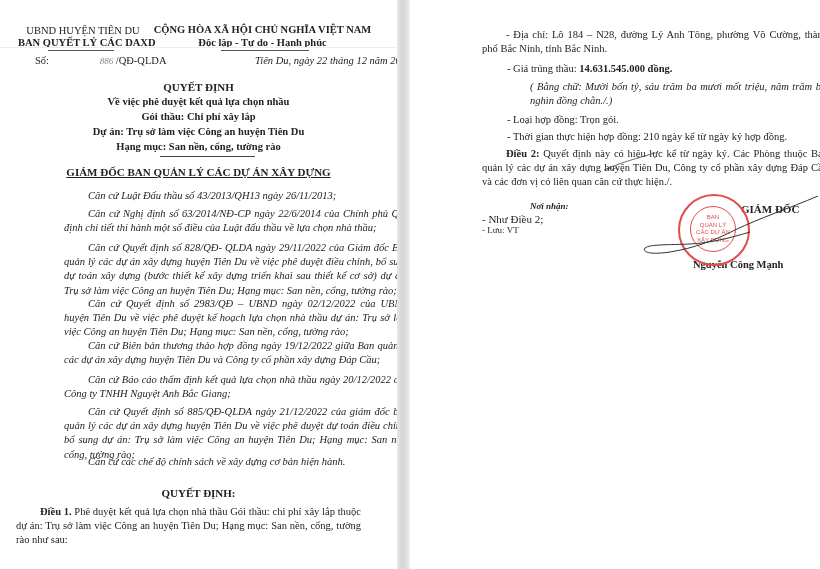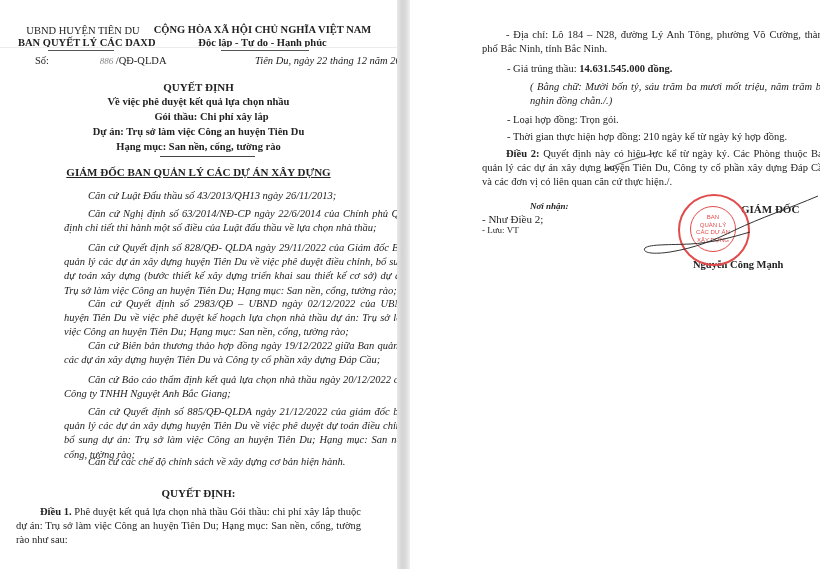--- a/index.html
+++ b/index.html
@@ -39,21 +39,21 @@
 
   <div class="abs fs10" style="left:35px;top:55px;">
     <span>Số:</span>
     <span class="i" style="color:#888;font-size:9px;">886</span>
     <span>/QĐ-QLDA</span>
   </div>
   <div class="abs fs10 i" style="left:207px;top:55px;">Tiên Du, ngày 22 tháng 12 năm 2022</div>
 
   <div class="abs fs11 b c" style="left:0;top:81px;width:397px;">QUYẾT ĐỊNH</div>
   <div class="abs fs10 b c" style="left:0;top:96px;width:397px;">Về việc phê duyệt kết quả lựa chọn nhầu</div>
-  <div class="abs fs10 b c" style="left:0;top:111px;width:397px;padding-left:13px;">Gói thầu: Chi phí xây lắp</div>
+  <div class="abs fs10 b c" style="left:0;top:111px;width:397px;">Gói thầu: Chi phí xây lắp</div>
   <div class="abs fs10 b c" style="left:0;top:141px;width:397px;">Hạng mục: San nền, cổng, tường rào</div>
   <div class="abs fs10 b c" style="left:0;top:126px;width:397px;">Dự án: Trụ sở làm việc Công an huyện Tiên Du</div>
   <div class="abs" style="left:160px;top:156px;width:95px;height:1px;background:#444;"></div>
 
   <div class="abs fs11 b c" style="left:0;top:166px;width:397px;text-decoration:underline;">GIÁM ĐỐC BAN QUẢN LÝ CÁC DỰ ÁN XÂY DỰNG</div>
 
   <div class="just i ind" style="left:16px;top:189px;width:345px;">Căn cứ Luật Đấu thầu số 43/2013/QH13 ngày 26/11/2013;</div>
   <div class="just i ind" style="left:16px;top:207px;width:345px;">Căn cứ Nghị định số 63/2014/NĐ-CP ngày 22/6/2014 của Chính phủ Quy định chi tiết thi hành một số điều của Luật đấu thầu về lựa chọn nhà thầu;</div>
   <div class="just i ind" style="left:16px;top:241px;width:345px;">Căn cứ Quyết định số 828/QĐ- QLDA ngày 29/11/2022 của Giám đốc Ban quản lý các dự án xây dựng huyện Tiên Du về việc phê duyệt điều chỉnh, bổ sung dự toán xây dựng (bước thiết kế xây dựng triển khai sau thiết kế cơ sở) dự án: Trụ sở làm việc Công an huyện Tiên Du; Hạng mục: San nền, cổng, tường rào;</div>
   <div class="just i ind" style="left:16px;top:297px;width:345px;">Căn cứ Quyết định số 2983/QĐ – UBND ngày 02/12/2022 của UBND huyện Tiên Du về việc phê duyệt kế hoạch lựa chọn nhà thầu dự án: Trụ sở làm việc Công an huyện Tiên Du; Hạng mục: San nền, cổng, tường rào;</div>

